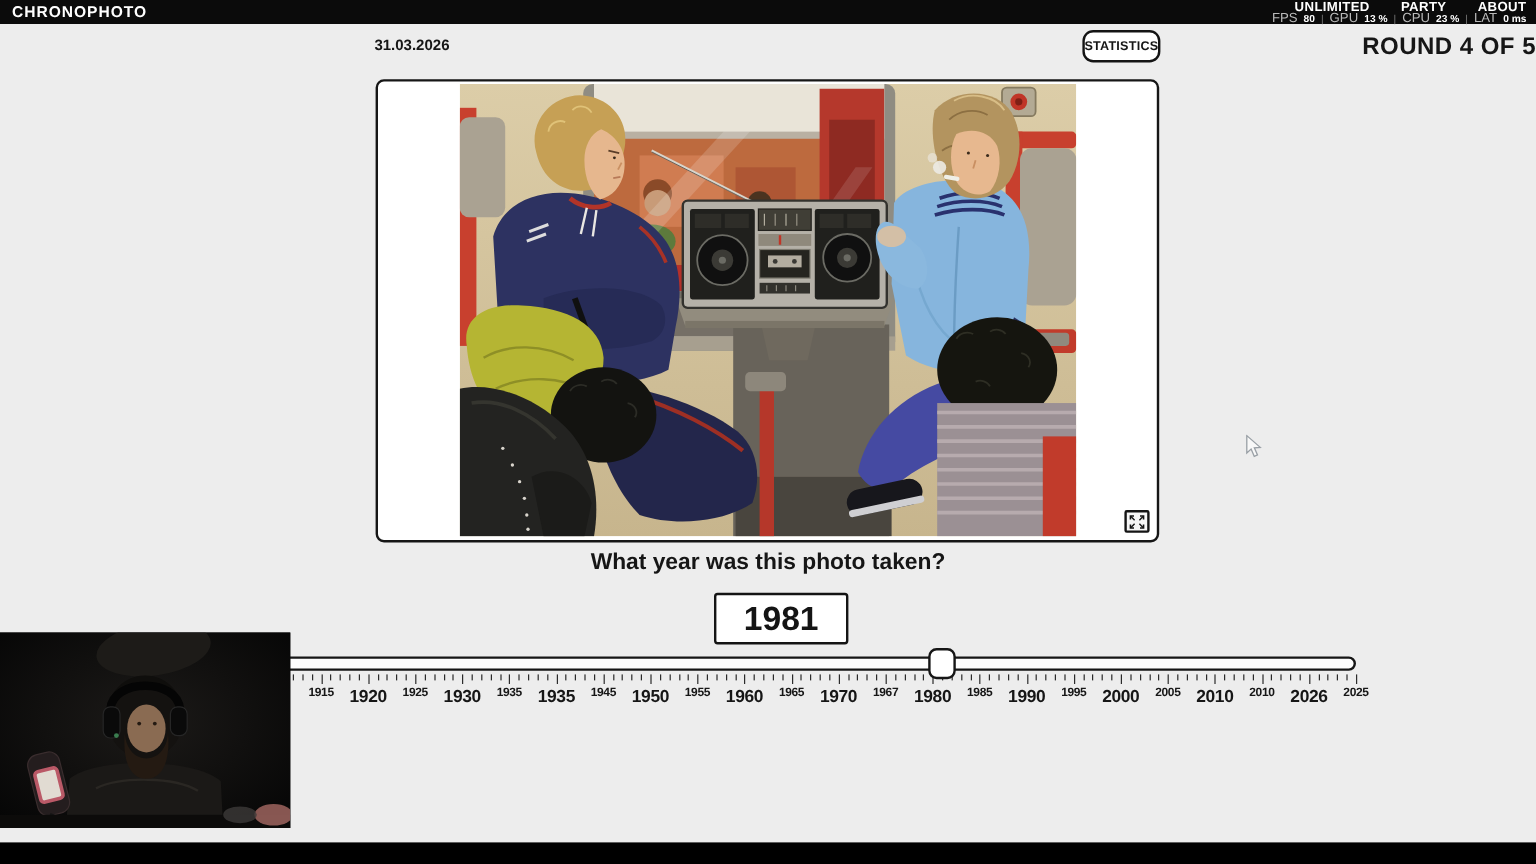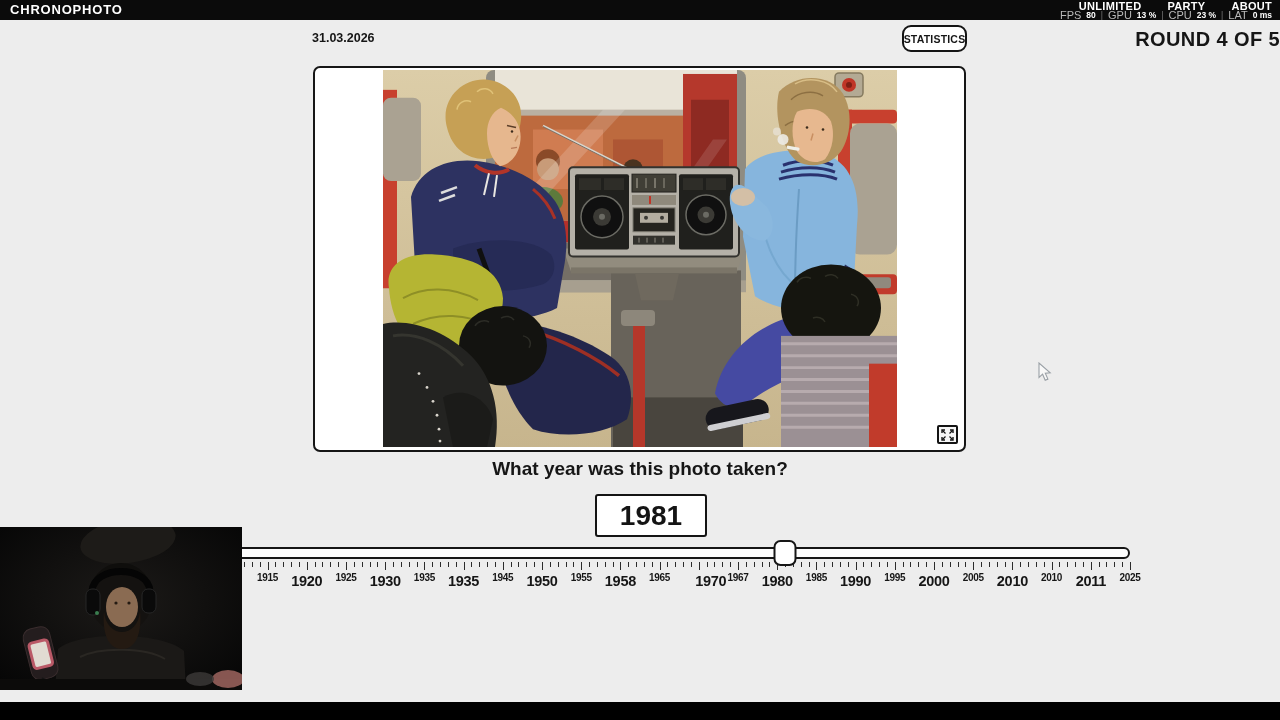--- a/index.html
+++ b/index.html
@@ -464,33 +464,33 @@
     <div class="slider-labels">
         <span class="ylab small" style="left: 12%;">1915</span>
         <span class="ylab large" style="left: 16%;">1920</span>
         <span class="ylab small" style="left: 20%;">1925</span>
         <span class="ylab large" style="left: 24%;">1930</span>
         <span class="ylab small" style="left: 28%;">1935</span>
         <span class="ylab large" style="left: 32%;">1935</span>
         <span class="ylab small" style="left: 36%;">1945</span>
         <span class="ylab large" style="left: 40%;">1950</span>
         <span class="ylab small" style="left: 44%; text-align: right;">1955</span>
-        <span class="ylab large" style="left: 48%;">1958</span>
+        <span class="ylab large" style="left: 48%;">1960</span>
         <span class="ylab small" style="left: 52%;">1965</span>
-        <span class="ylab large" style="left: 56%; margin-left: 12px;">1970</span>
+        <span class="ylab large" style="left: 56%;">1970</span>
         <span class="ylab small" style="left: 60%;">1967</span>
         <span class="ylab large" style="left: 64%;">1980</span>
         <span class="ylab small" style="left: 68%;">1985</span>
         <span class="ylab large" style="left: 72%;">1990</span>
         <span class="ylab small" style="left: 76%;">1995</span>
         <span class="ylab large" style="left: 80%;">2000</span>
         <span class="ylab small" style="left: 84%;">2005</span>
         <span class="ylab large" style="left: 88%;">2010</span>
         <span class="ylab small" style="left: 92%;">2010</span>
-        <span class="ylab large" style="left: 96%;">2011</span>
+        <span class="ylab large" style="left: 96%;">2026</span>
         <span class="ylab small" style="left: 100%;">2025</span>
       </div>
   </div>
 
 
   <div class="webcam">
     <svg width="242" height="163" viewBox="0 0 242 163">
       <rect width="242" height="163" fill="#070707"></rect>
       <radialGradient id="camlight" cx=".5" cy=".45" r=".7">
         <stop offset="0" stop-color="#1c1a18"></stop>

